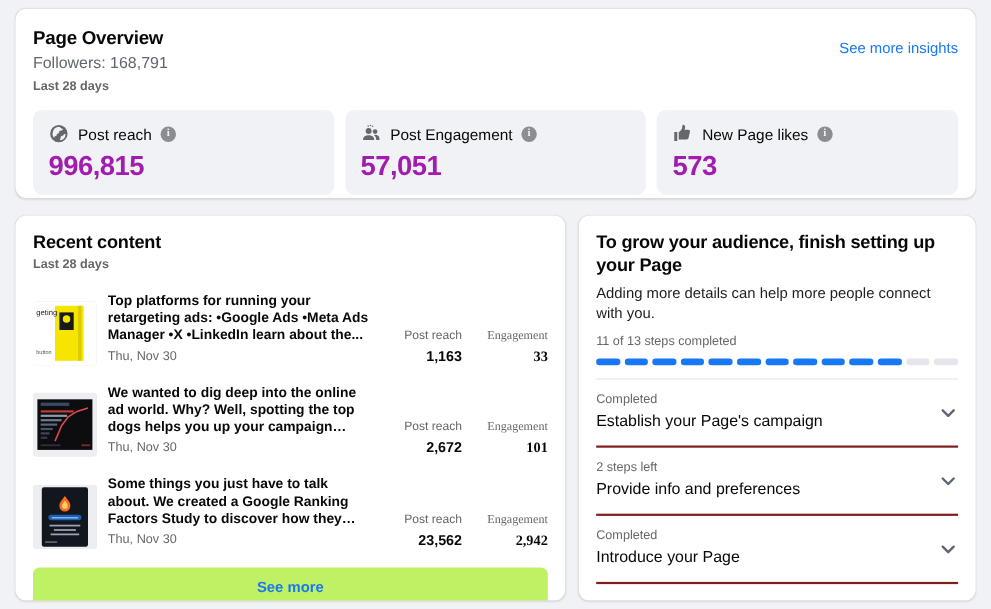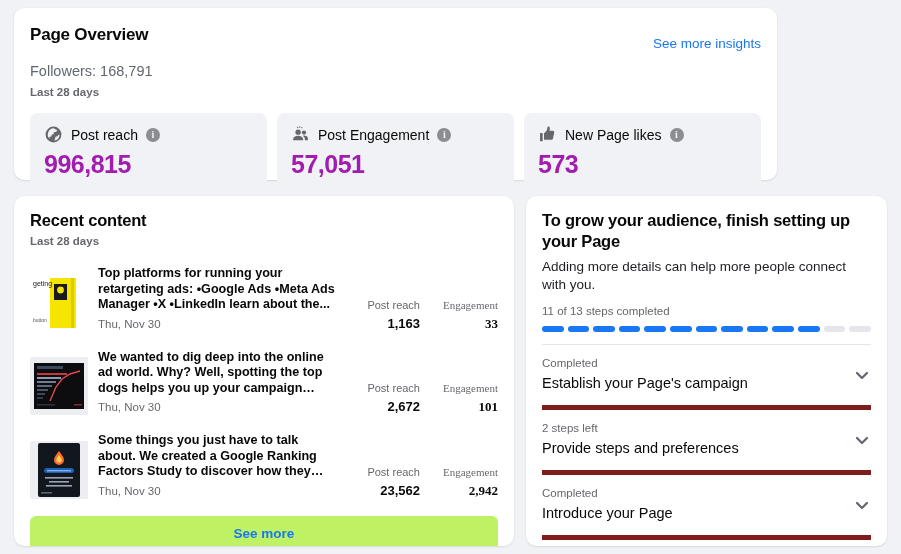--- a/index.html
+++ b/index.html
@@ -19,30 +19,30 @@
   .card {
     background: #ffffff;
     border-radius: 10px;
     box-shadow: 0 1px 2px rgba(0,0,0,0.10), 0 0 1px rgba(0,0,0,0.08);
   }
 
   
   .overview {
     position: absolute;
     left: 14px; top: 8px;
-    width: 763px; height: 172px;
+    width: 873px; height: 172px;
     padding: 16px 16px 0 16px;
   }
   .ov-head { position: relative; }
   .ov-title {
     font-size: 17px; font-weight: bold; letter-spacing: -0.2px;
     color: #080809; line-height: 22px;
   }
   .ov-followers {
-    font-size: 14.5px; color: #606770; margin-top: 16px; line-height: 19px;
+    font-size: 14.5px; color: #606770; margin-top: 3px; line-height: 19px;
   }
   .ov-range {
     font-size: 11.5px; font-weight: bold; color: #65676b;
     margin-top: 4px; line-height: 15px;
   }
   .ov-link {
     position: absolute; right: 0; top: 12px;
     font-size: 13.5px; color: #1877f2; cursor: pointer;
   }
 
@@ -150,21 +150,21 @@
   .progress {
     display: flex; gap: 4px; margin-top: 7px;
   }
   .seg { flex: 1 1 0; height: 6px; border-radius: 3px; background: #e4e6eb; }
   .seg.on { background: #1877f2; }
 
   .accordion { margin-top: 12px; }
   .acc-row {
     position: relative;
     padding: 11px 28px 12px 0;
-    border-bottom: 5px solid #7f1d1d;
+    border-bottom: 2px solid #7f1d1d;
     cursor: pointer;
   }
   .acc-row:first-child { border-top: 1px solid #e4e6eb; }
   .acc-status { font-size: 11.5px; color: #65676b; line-height: 15px; }
   .acc-title {
     font-size: 14.5px; color: #080809; margin-top: 3px; line-height: 19px;
   }
   .chev {
     position: absolute; right: 2px; top: 50%;
     transform: translateY(-50%);
@@ -370,21 +370,21 @@
         <div class="acc-title">Establish your Page's campaign</div>
         <span class="chev">
           <svg viewBox="0 0 14 14">
               <path d="M2 5l5 5 5-5" stroke-linecap="round" stroke-linejoin="round"></path>
             </svg>
         </span>
       </div>
 
       <div class="acc-row">
         <div class="acc-status">2 steps left</div>
-        <div class="acc-title">Provide steps and preferences</div>
+        <div class="acc-title">Provide info and preferences</div>
         <span class="chev">
           <svg viewBox="0 0 14 14">
               <path d="M2 5l5 5 5-5" stroke-linecap="round" stroke-linejoin="round"></path>
             </svg>
         </span>
       </div>
 
       <div class="acc-row">
         <div class="acc-status">Completed</div>
         <div class="acc-title">Introduce your Page</div>

